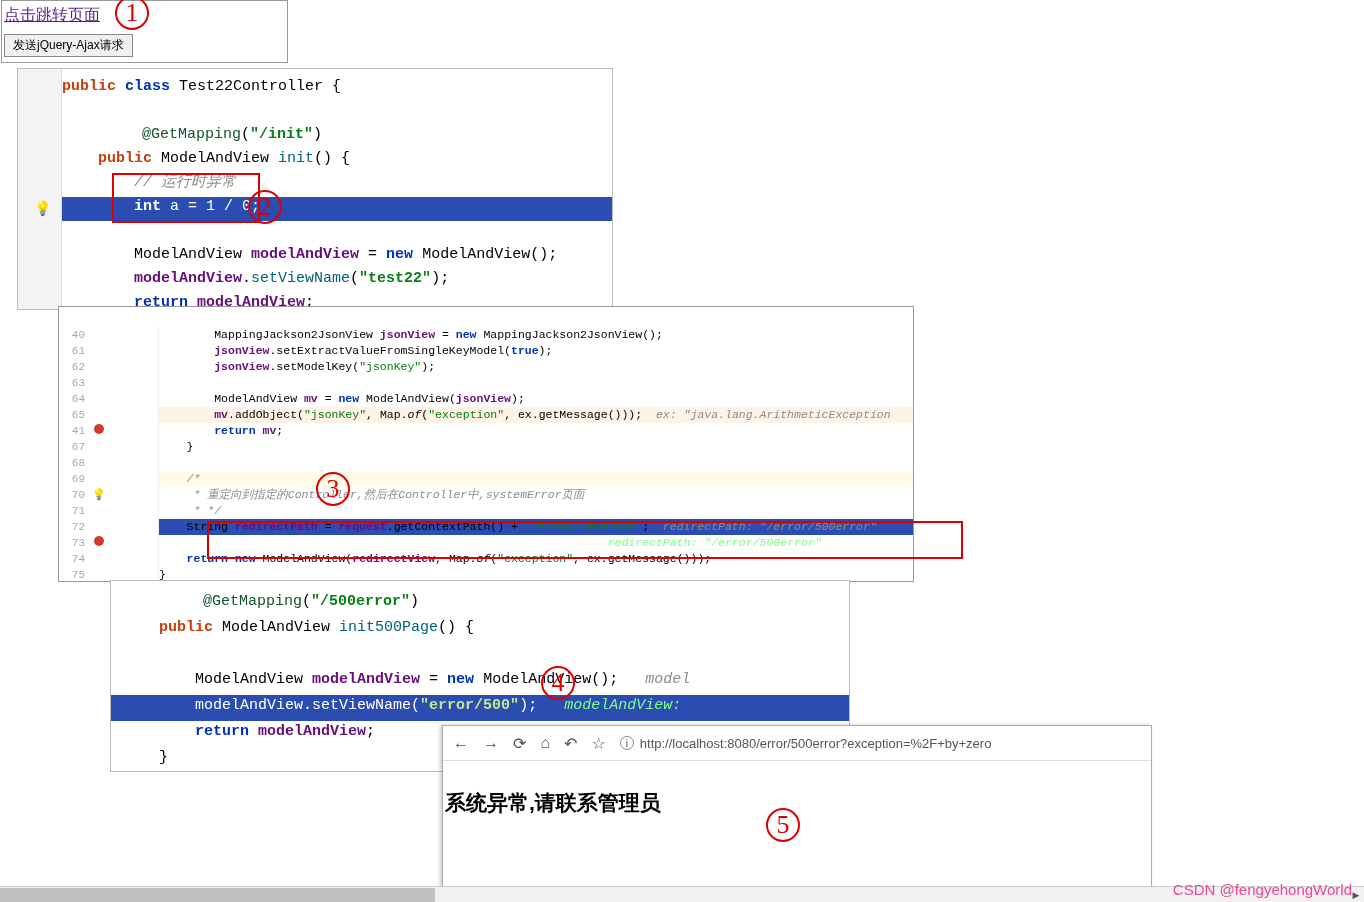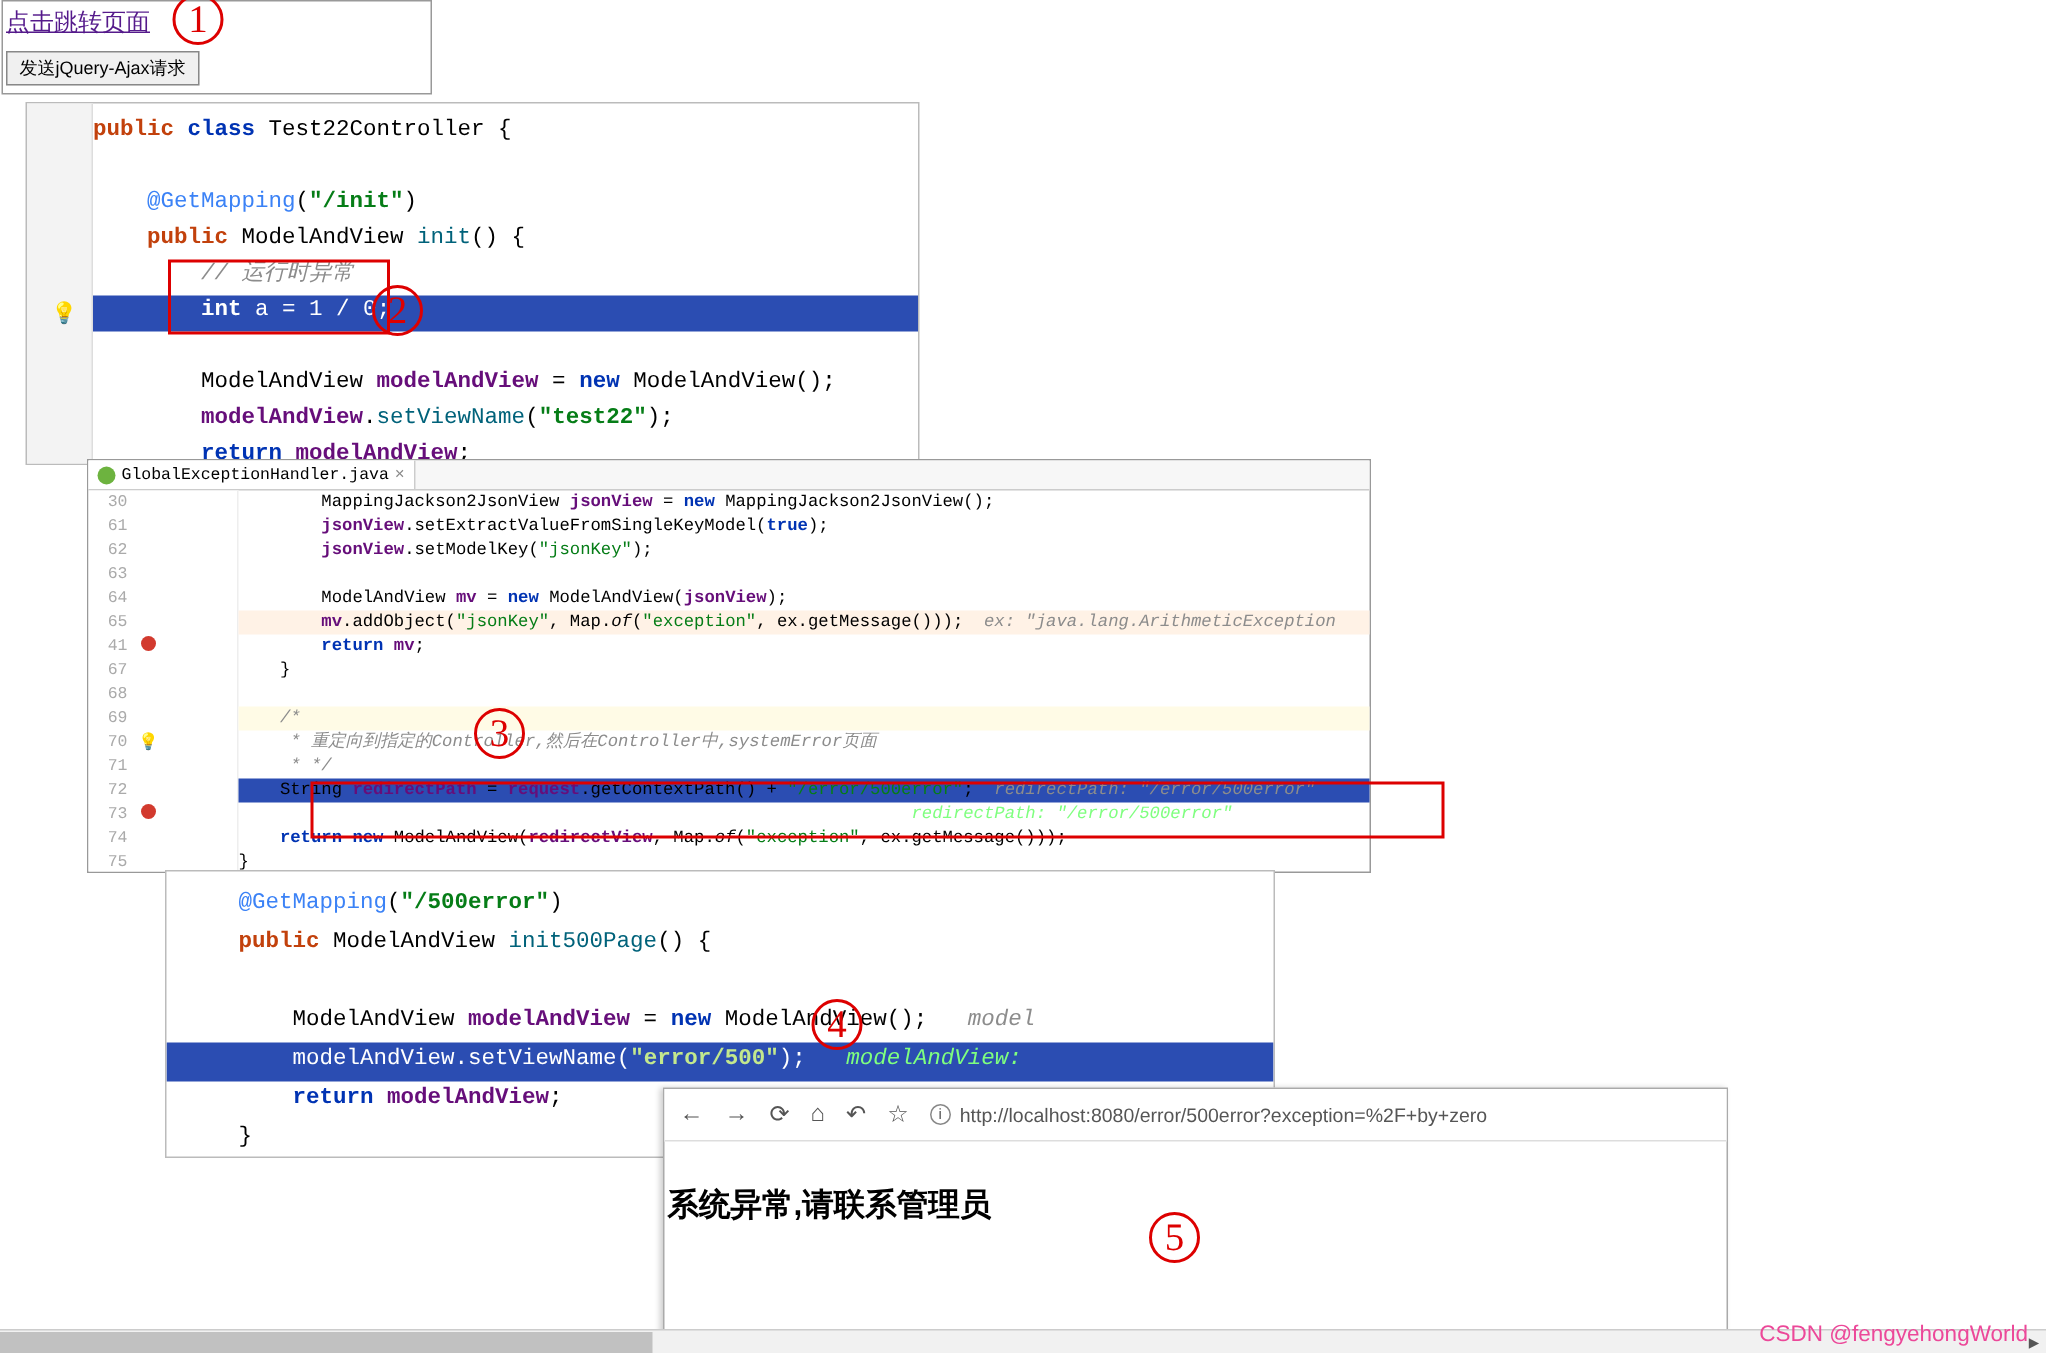--- a/index.html
+++ b/index.html
@@ -4,21 +4,21 @@
 <style>
   * { box-sizing: border-box; }
   body { margin: 0; padding: 0; font-family: Arial, sans-serif; background: #fff; width: 1364px; height: 902px; position: relative; overflow: hidden; }
   .mono { font-family: "Courier New", Consolas, monospace; }
   .circle-num { position: absolute; width: 34px; height: 34px; border: 2px solid #d00; border-radius: 50%; color: #d00; font-family: serif; font-size: 26px; text-align: center; line-height: 30px; background: transparent; z-index: 50; }
   .kw-public { color: #c2410c; font-weight: bold; }
   .kw-class { color: #0033b3; font-weight: bold; }
   .kw-return { color: #0033b3; font-weight: bold; }
   .kw-new { color: #0033b3; font-weight: bold; }
   .kw-int { color: #0033b3; font-weight: bold; }
-  .annot { color: #3b82f6; }
+  .annot { color: #14532d; margin-left: 44px; }
   .str { color: #067d17; font-weight: bold; }
   .str2 { color: #067d17; }
   .method { color: #00627a; }
   .comment { color: #8c8c8c; font-style: italic; }
   .var { color: #660e7a; font-weight: bold; }
   .italic-type { color: #000; font-style: italic; }
   .redbox { border: 2px solid #d00; position: absolute; z-index: 40; }
 
   
   #p1 { position: absolute; left: 1px; top: 0; width: 287px; height: 63px; border: 1px solid #999; background: #fff; padding: 4px 2px; }
@@ -95,30 +95,23 @@
         <span class="comment">// 运行时异常</span>
         <span style="color:#fff"><span class="kw-int" style="color:#fff">int </span><span>a = </span><span>1</span><span> / </span><span>0</span><span>;</span></span>
 
         <span>ModelAndView </span><span class="var">modelAndView</span><span> = </span><span class="kw-new">new</span><span> </span><span>ModelAndView</span><span>();</span>
         <span class="var">modelAndView</span><span>.</span><span class="method">setViewName</span><span>(</span><span class="str">"test22"</span><span>);</span>
         <span class="kw-return">return </span><span class="var">modelAndView</span><span>;</span></div>
   <div class="redbox" style="left:94px; top:104px; width:148px; height:50px;"></div>
 </div>
 
 <div id="p3" class="mono">
-  <div class="tabbar">
-    <div class="tab">
-      <span class="tabicon"></span>
-      <span>GlobalExceptionHandler.java</span>
-      <span class="tabclose">×</span>
-    </div>
-  </div>
   <div class="gutter">
     <div class="lnrow">
-        <div class="lnum">30</div>
+        <div class="lnum">40</div>
         <div class="mark"></div>
       </div>
     <div class="lnrow">
         <div class="lnum">61</div>
         <div class="mark"></div>
       </div>
     <div class="lnrow">
         <div class="lnum">62</div>
         <div class="mark"></div>
       </div>

